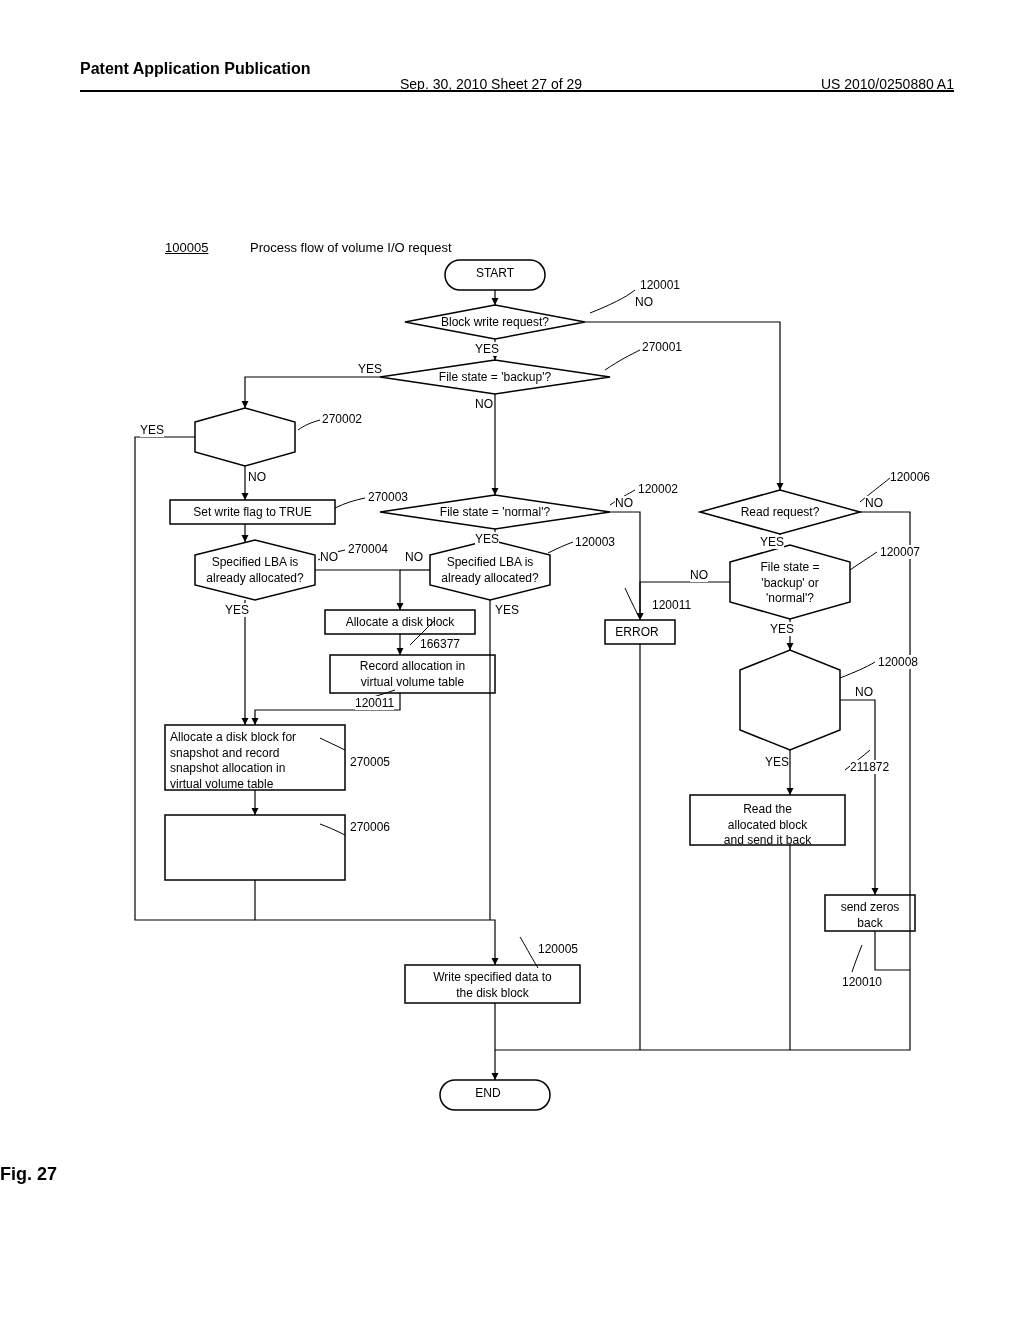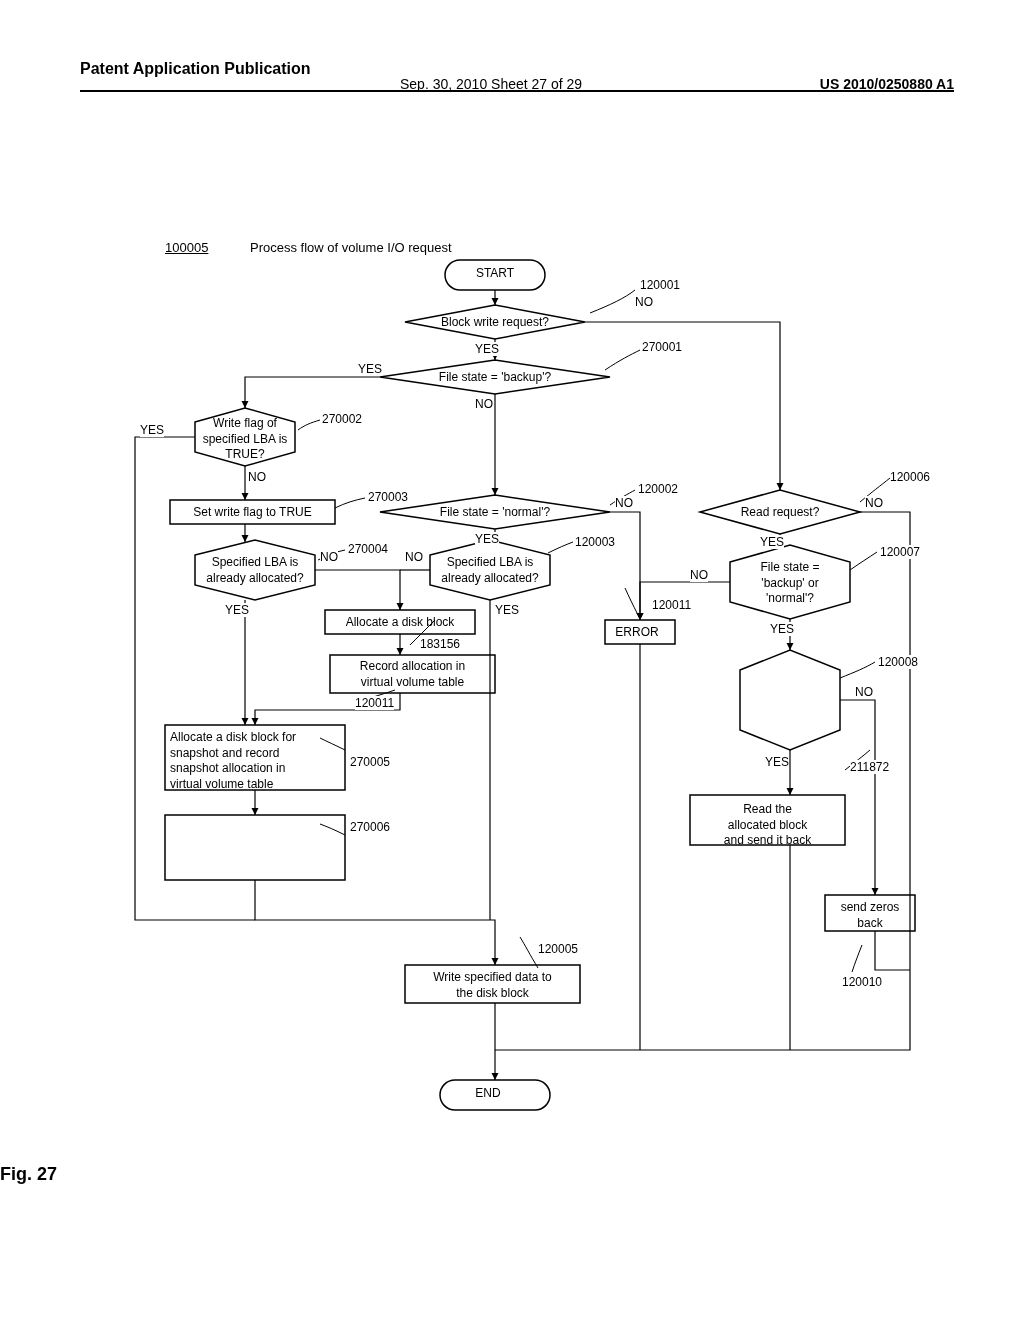--- a/index.html
+++ b/index.html
@@ -24,21 +24,21 @@
     position: absolute;
     top: 60px;
     left: 80px;
     font-weight: bold;
     font-size: 16px;
   }
   .header-right {
     position: absolute;
     top: 76px;
     right: 70px;
-    font-weight: bold;
+    font-weight: normal;
     font-size: 14px;
     margin-left: 35px;
   }
   .header-mid {
     position: absolute;
     top: 76px;
     left: 400px;
     font-size: 14px;
   }
   .fig-area {
@@ -208,23 +208,20 @@
   <path d="M765,580 C775,572 782,567 790,560" fill="none" stroke="black" stroke-width="1" transform="translate(0,-40)"></path>
   <path d="M782,715 C778,725 775,733 772,742" fill="none" stroke="black" stroke-width="1"></path>
   <path d="M528,395 C523,385 519,377 515,368" fill="none" stroke="black" stroke-width="1" transform="translate(30,-10)"></path>
 </svg>
 
 <div class="node-text" style="left:365px;top:36px;width:100px">START</div>
 <div class="node-text" style="left:360px;top:856px;width:96px">END</div>
 
 <div class="node-text" style="left:330px;top:85px;width:170px">Block write request?</div>
 <div class="node-text" style="left:310px;top:140px;width:210px">File state = 'backup'?</div>
-<div class="node-text" style="left:105px;top:186px;width:120px;white-space:pre-line">Write flag of
-specified LBA is
-TRUE?</div>
 <div class="node-text" style="left:90px;top:275px;width:165px">Set write flag to TRUE</div>
 <div class="node-text" style="left:115px;top:325px;width:120px;white-space:pre-line">Specified LBA is
 already allocated?</div>
 <div class="node-text" style="left:90px;top:500px;width:170px;white-space:pre-line;text-align:left">Allocate a disk block for
 snapshot and record
 snapshot allocation in
 virtual volume table</div>
 
 <div class="node-text" style="left:310px;top:275px;width:210px">File state = 'normal'?</div>
 <div class="node-text" style="left:350px;top:325px;width:120px;white-space:pre-line">Specified LBA is
@@ -267,21 +264,21 @@
 
 <div class="lbl" style="left:560px;top:48px">120001</div>
 <div class="lbl" style="left:562px;top:110px">270001</div>
 <div class="lbl" style="left:242px;top:182px">270002</div>
 <div class="lbl" style="left:288px;top:260px">270003</div>
 <div class="lbl" style="left:268px;top:312px">270004</div>
 <div class="lbl" style="left:270px;top:525px">270005</div>
 <div class="lbl" style="left:270px;top:590px">270006</div>
 <div class="lbl" style="left:558px;top:252px">120002</div>
 <div class="lbl" style="left:495px;top:305px">120003</div>
-<div class="lbl" style="left:340px;top:407px">183156</div>
+<div class="lbl" style="left:340px;top:407px">166377</div>
 <div class="lbl" style="left:275px;top:466px">120011</div>
 <div class="lbl" style="left:458px;top:712px">120005</div>
 <div class="lbl" style="left:810px;top:240px">120006</div>
 <div class="lbl" style="left:800px;top:315px">120007</div>
 <div class="lbl" style="left:798px;top:425px">120008</div>
 <div class="lbl" style="left:770px;top:530px">211872</div>
 <div class="lbl" style="left:762px;top:745px">120010</div>
 <div class="lbl" style="left:572px;top:368px">120011</div>
 
 <div class="lbl fig-id" style="left:85px;top:10px;font-size:13px">100005</div>

